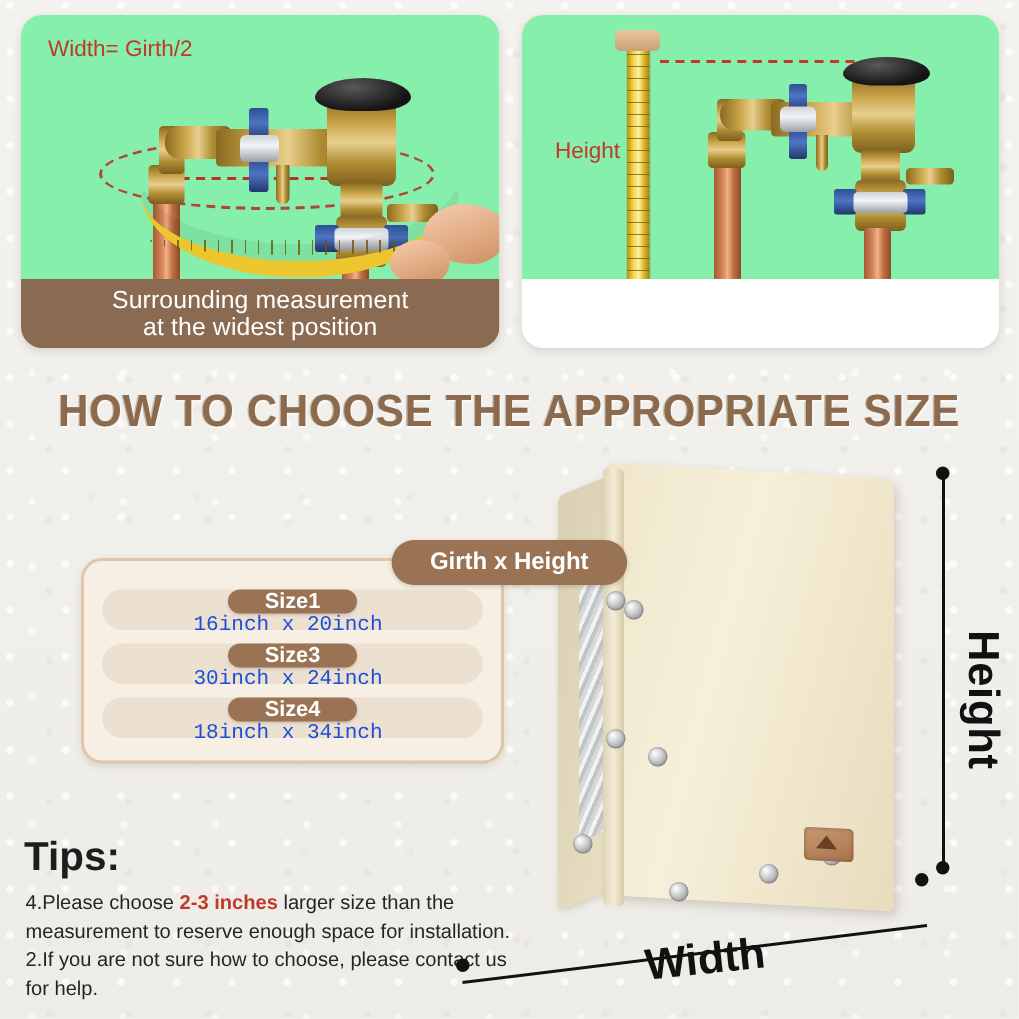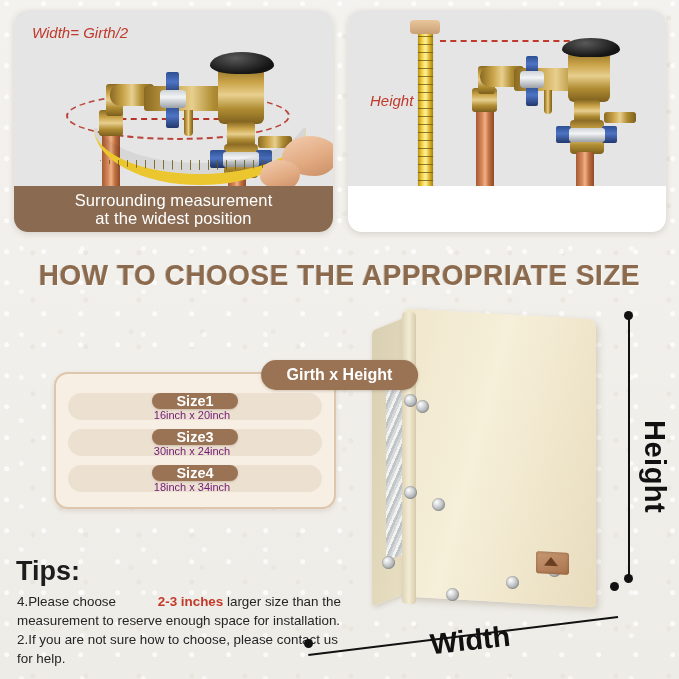--- a/index.html
+++ b/index.html
@@ -15,21 +15,21 @@
       radial-gradient(circle at 62% 38%, rgba(228,224,216,.55) 0 2px, transparent 3px),
       radial-gradient(circle at 35% 78%, rgba(255,255,255,.6) 0 2px, transparent 3px),
       radial-gradient(circle at 85% 62%, rgba(230,226,219,.5) 0 2px, transparent 3px),
       linear-gradient(#f4f2ee,#eeece7);
     background-size:37px 31px,53px 47px,61px 43px,71px 59px,100% 100%;
   }
 
   
   .photo-panel{position:absolute;border-radius:14px;overflow:hidden;background:#fff;
     box-shadow:0 2px 6px rgba(90,75,60,.18);}
-  .photo-stage{position:absolute;left:0;right:0;top:0;bottom:46px;background:#e5e5e5;overflow:hidden;font-style:italic;}
+  .photo-stage{position:absolute;left:0;right:0;top:0;bottom:46px;background:#86efac;overflow:hidden;}
   .caption{position:absolute;left:0;right:0;bottom:0;height:46px;background:#8a6b52;color:#fff;
     display:flex;align-items:center;justify-content:center;text-align:center;
     font-size:16.5px;line-height:1.12;letter-spacing:.1px;}
   .caption.two{font-size:16.5px;}
 
   .redlabel{position:absolute;color:#c0392b;font-size:15px;}
 
   
   .asm{position:absolute;}
   .cu{position:absolute;border-radius:3px;
@@ -69,27 +69,27 @@
   #sizehdr{position:absolute;left:50%;top:360px;transform:translateX(-50%);
     background:#9a7354;color:#fff;font-weight:bold;font-size:16px;
     padding:6px 26px;border-radius:16px;white-space:nowrap;z-index:3;
     box-shadow:0 1px 3px rgba(110,85,60,.3);}
   .srow{display:flex;align-items:center;height:27px;margin-bottom:9px;
     background:#ece0d1;border-radius:14px;flex-direction:column;}
   .srow:last-child{margin-bottom:2px;}
   .spill{width:86px;min-width:86px;height:27px;border-radius:14px;background:#9a7354;
     color:#fff;font-weight:bold;font-size:14.5px;display:flex;align-items:center;
     justify-content:center;box-shadow:0 1px 2px rgba(110,85,60,.25);}
-  .sval{flex:1;text-align:center;color:#701a75;font-size:11px;padding-right:6px;}
+  .sval{flex:1;text-align:center;color:#1d4ed8;font-size:14px;padding-right:6px;font-family:Liberation Mono, monospace;}
 
   
   #tipsttl{position:absolute;left:16px;top:556px;font-size:27px;font-weight:bold;color:#1d1d1d;}
   #tipsbody{position:absolute;left:17px;top:592px;width:330px;font-size:13.4px;
     line-height:1.42;color:#252525;}
-  #tipsbody b{color:#c0392b;margin-left:38px;}
+  #tipsbody b{color:#c0392b;}
 
   
   #product{position:absolute;left:358px;top:306px;width:285px;height:346px;}
   .cover-front{position:absolute;left:46px;top:8px;width:192px;height:288px;
     background:linear-gradient(105deg,#efe6cb,#f6efd9 40%,#e8dcbd);
     border-radius:5px 7px 4px 4px;
     box-shadow:2px 3px 7px rgba(120,105,75,.28);
     transform:skewY(3.2deg);}
   .cover-back{position:absolute;left:14px;top:14px;width:54px;height:276px;
     background:linear-gradient(100deg,#d9cfb2,#ece2c6);

